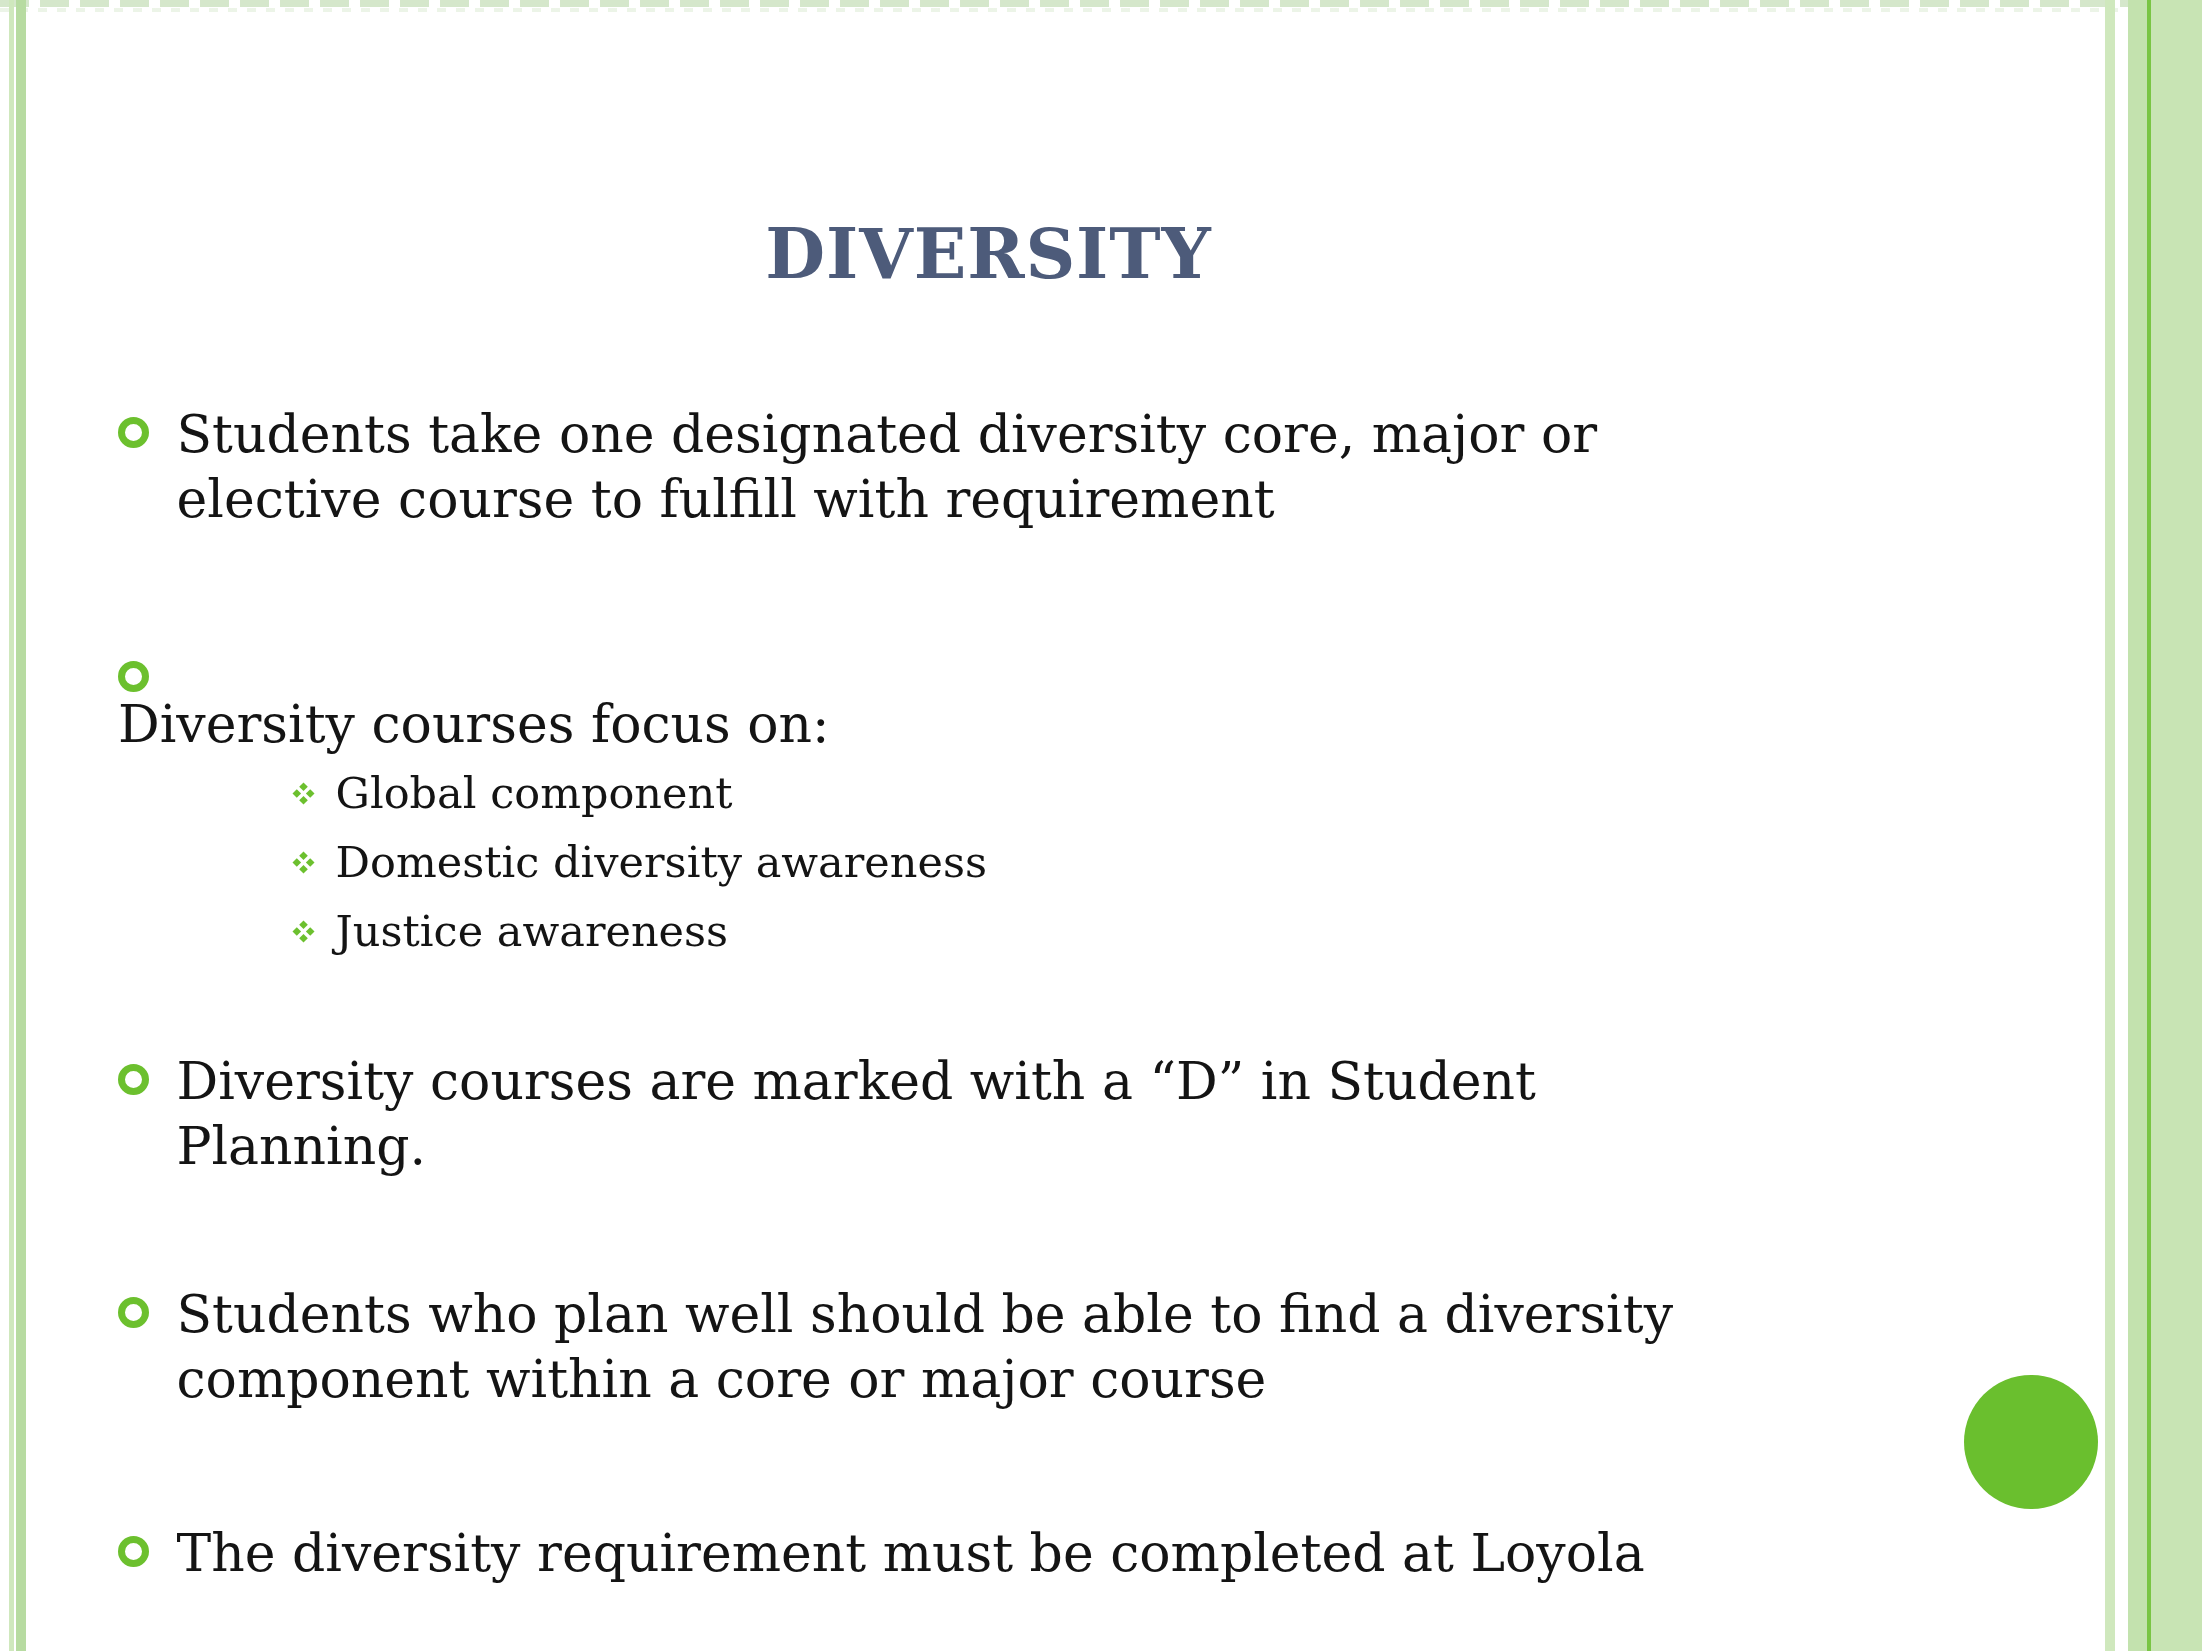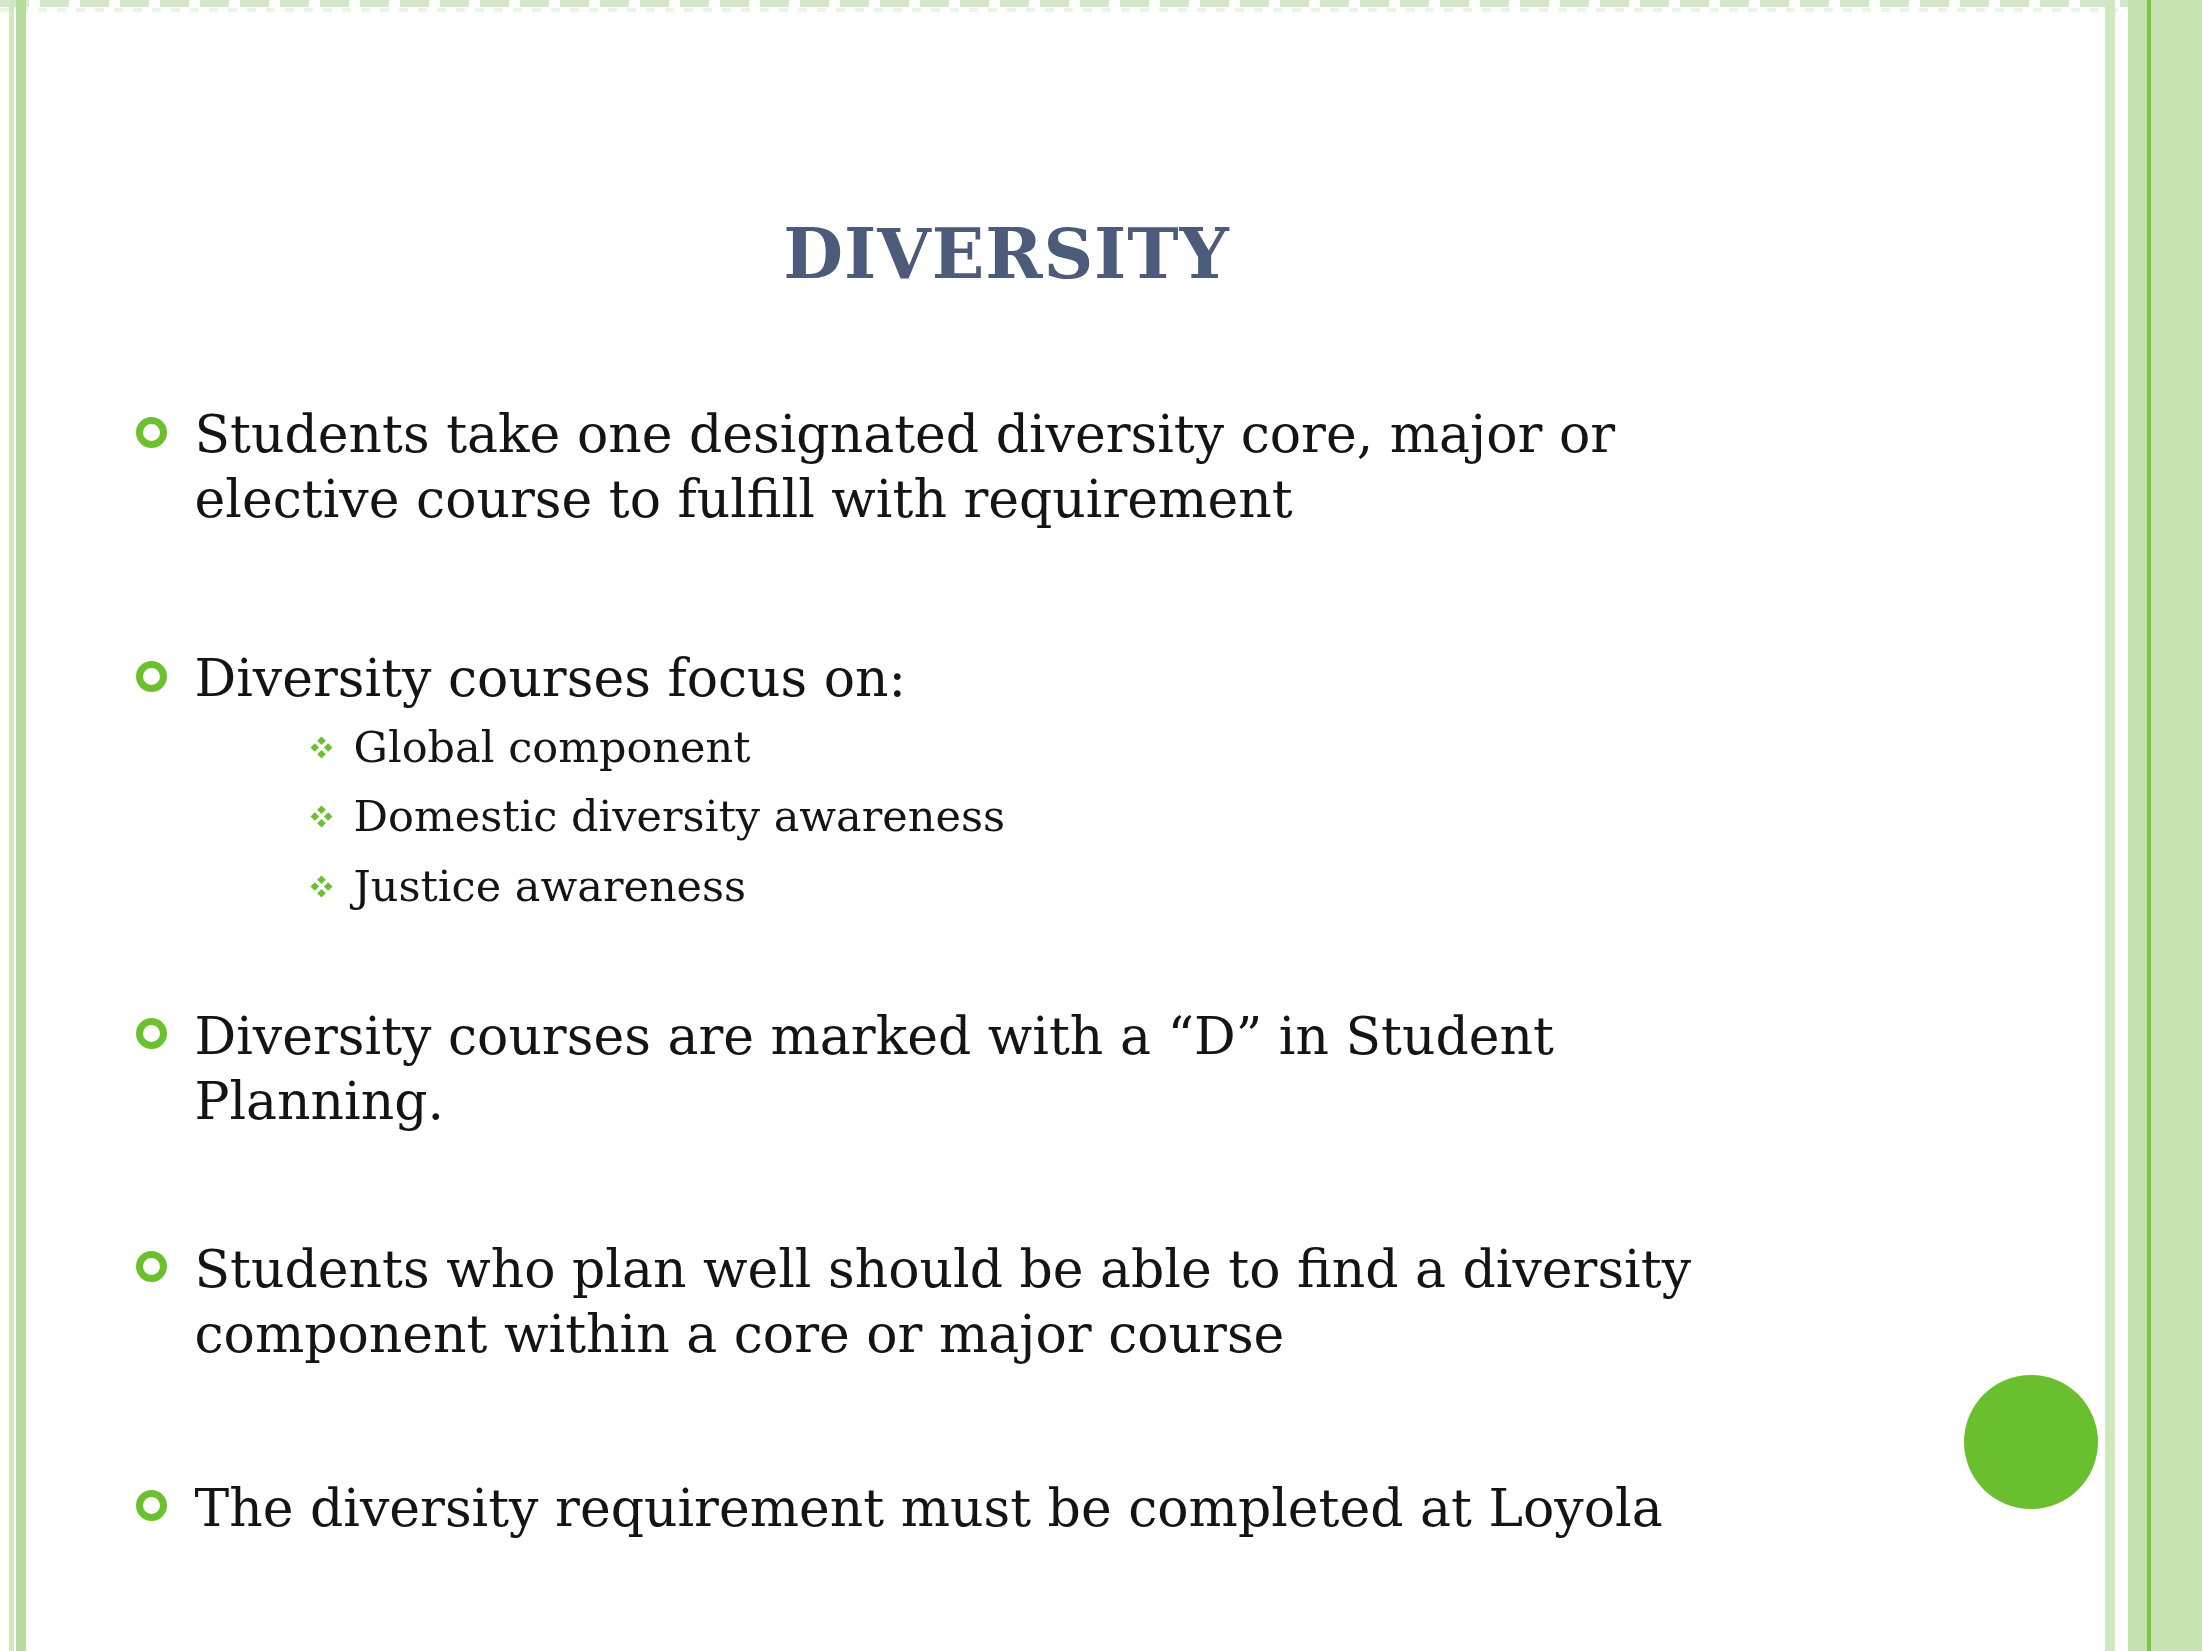--- a/index.html
+++ b/index.html
@@ -42,21 +42,21 @@
     position: absolute;
     left: 1964px; top: 1375px;
     width: 134px; height: 134px;
     border-radius: 50%;
     background: #6abf2e;
   }
 
   
   .content {
     position: absolute;
-    left: 86px; top: 0;
+    left: 68px; top: 0;
     width: 1841px;
     padding-top: 215px;
     color: #141414;
   }
   .title {
     margin: 0;
     text-align: center;
     font-size: 69px;
     line-height: 77px;
     font-weight: bold;
@@ -91,21 +91,21 @@
     padding-left: 224px;
     font-size: 43px;
     line-height: 47px;
     margin-bottom: 22.4px;
   }
   .sub-bullet:last-child { margin-bottom: 0; }
   .sub-bullet .btext span { display: block; white-space: pre; }
   .diamond-icon { flex: 0 0 auto; margin-top: 12px; }
 
   .g-after-title { margin-top: 110px; }
-  .g-b2 { margin-top: 114px; }
+  .g-b2 { margin-top: 114px; flex-direction: column; }
   .g-b3 { margin-top: 94px; }
   .g-b4 { margin-top: 103px; }
   .g-b5 { margin-top: 109px; }
 </style>
 </head>
 <body>
 
 <div class="slide">
 
   <div class="top-dash-1"></div>

